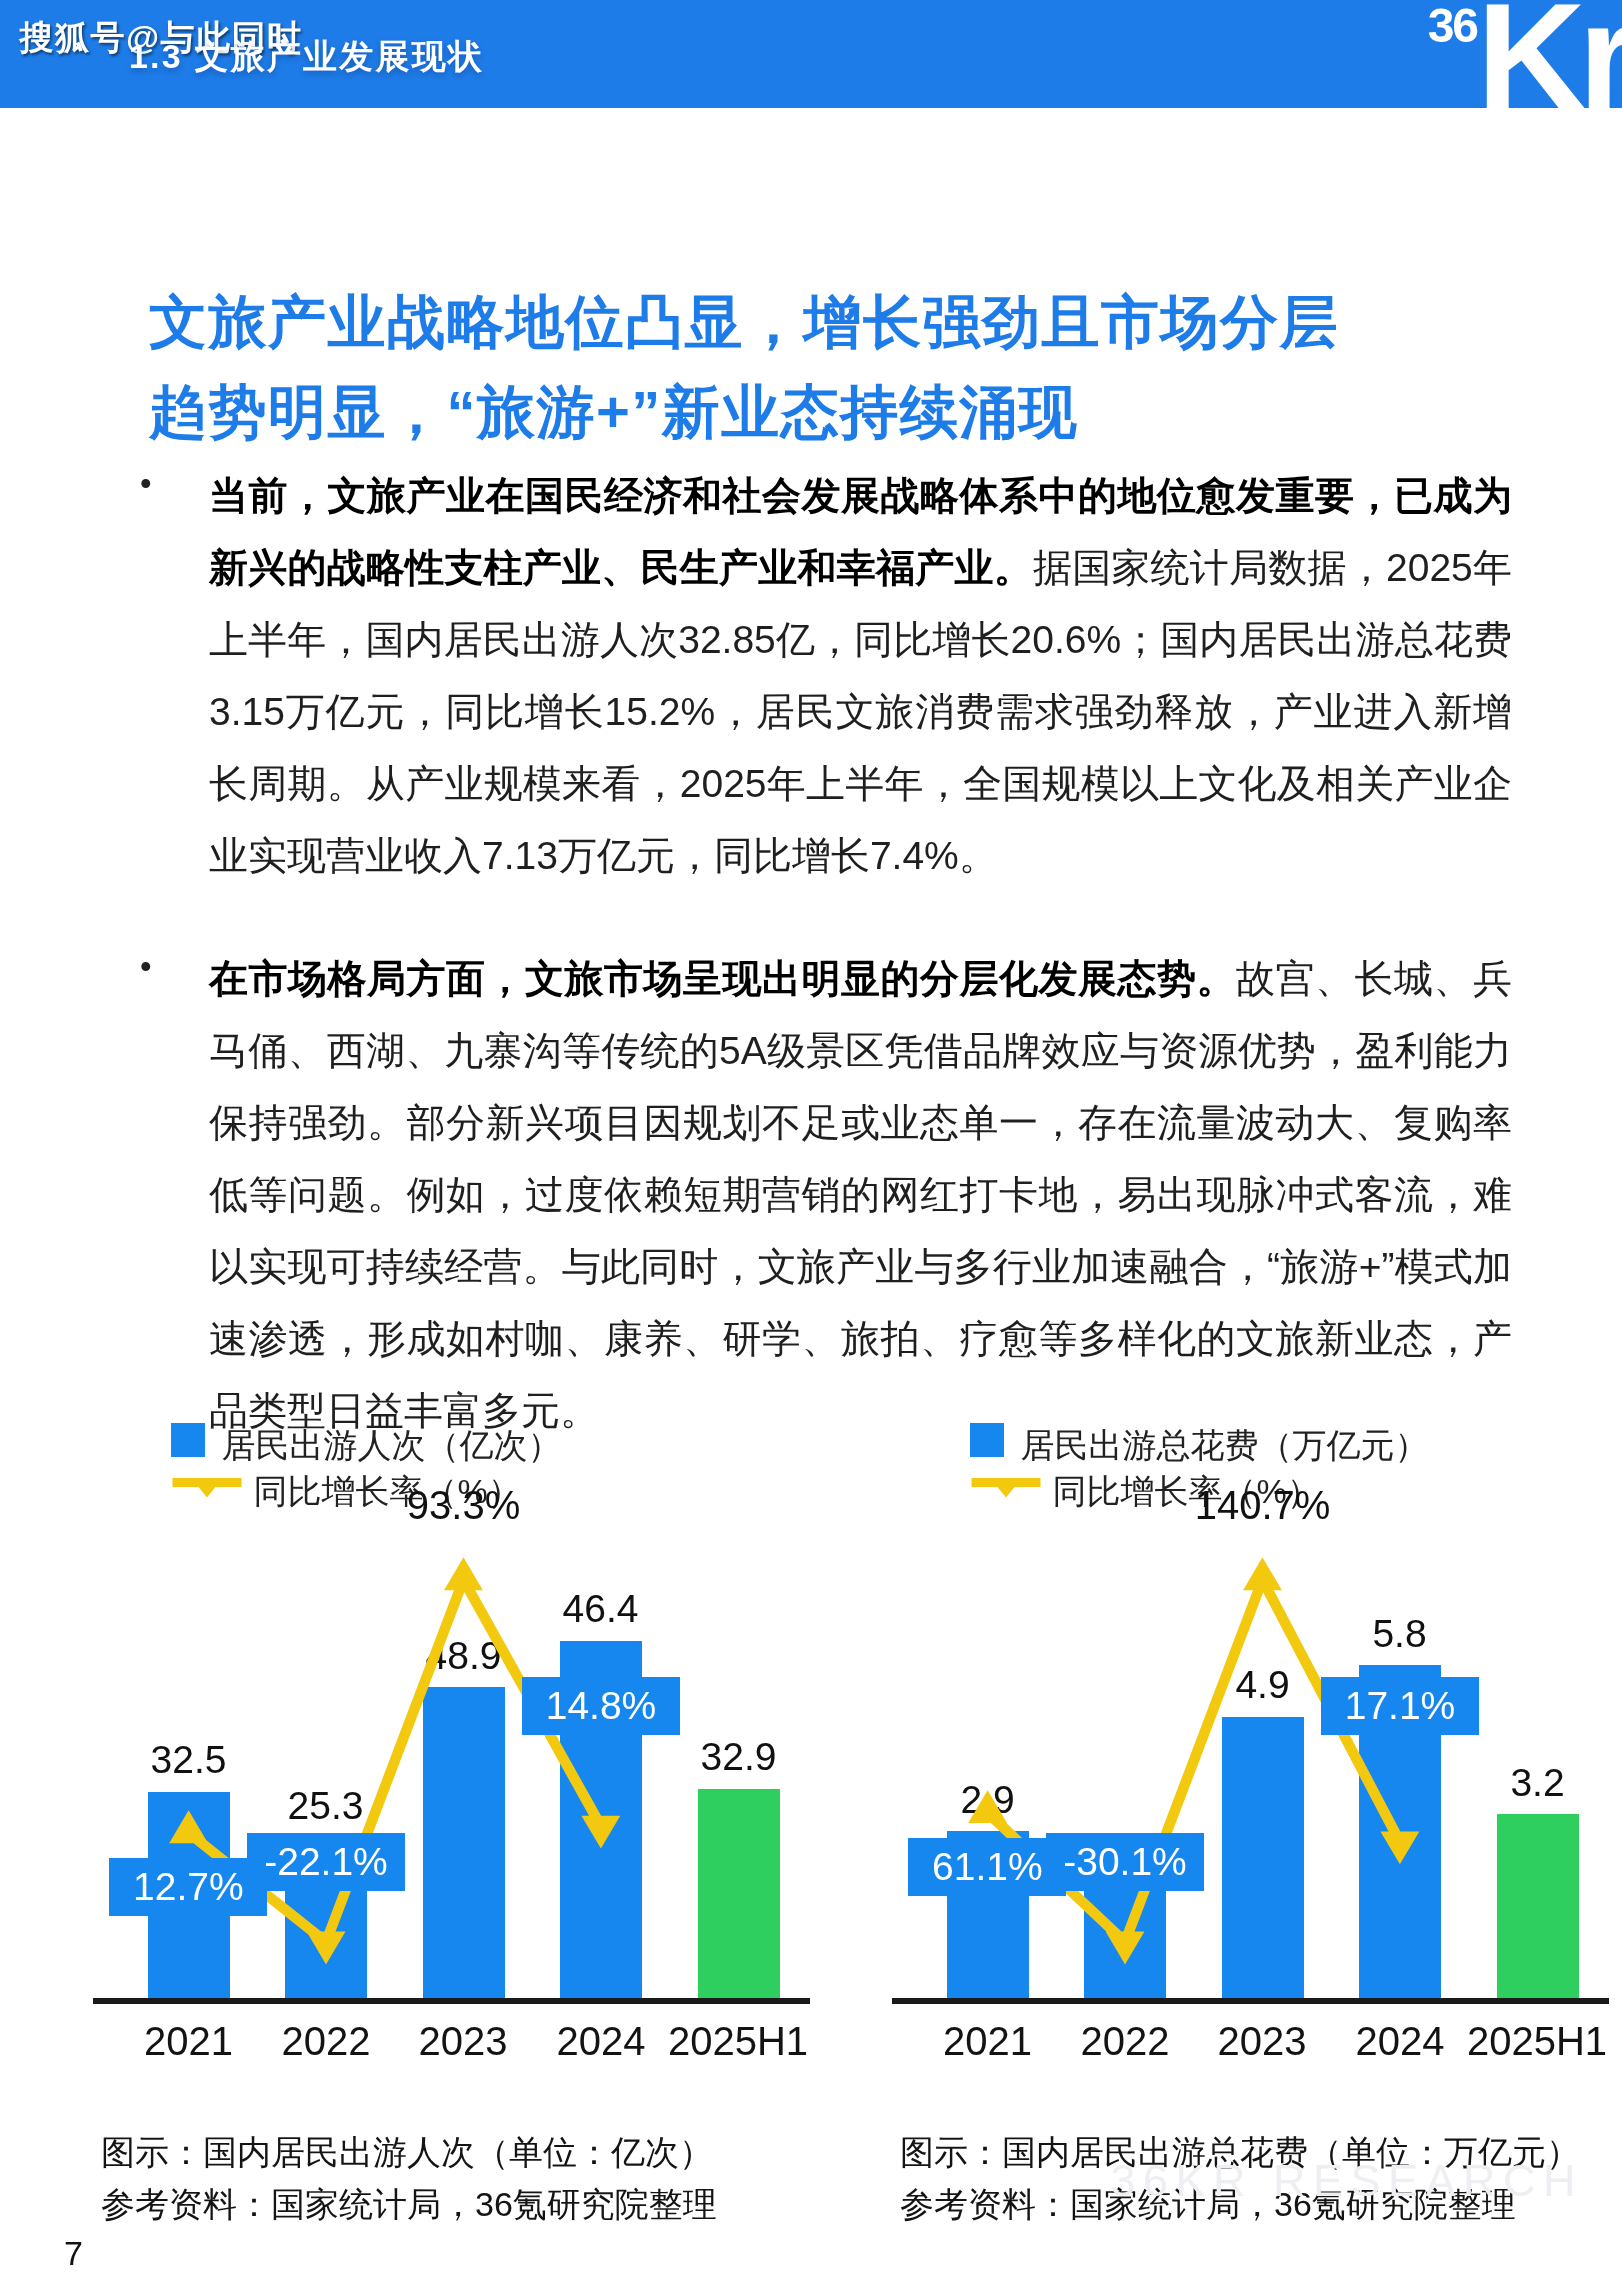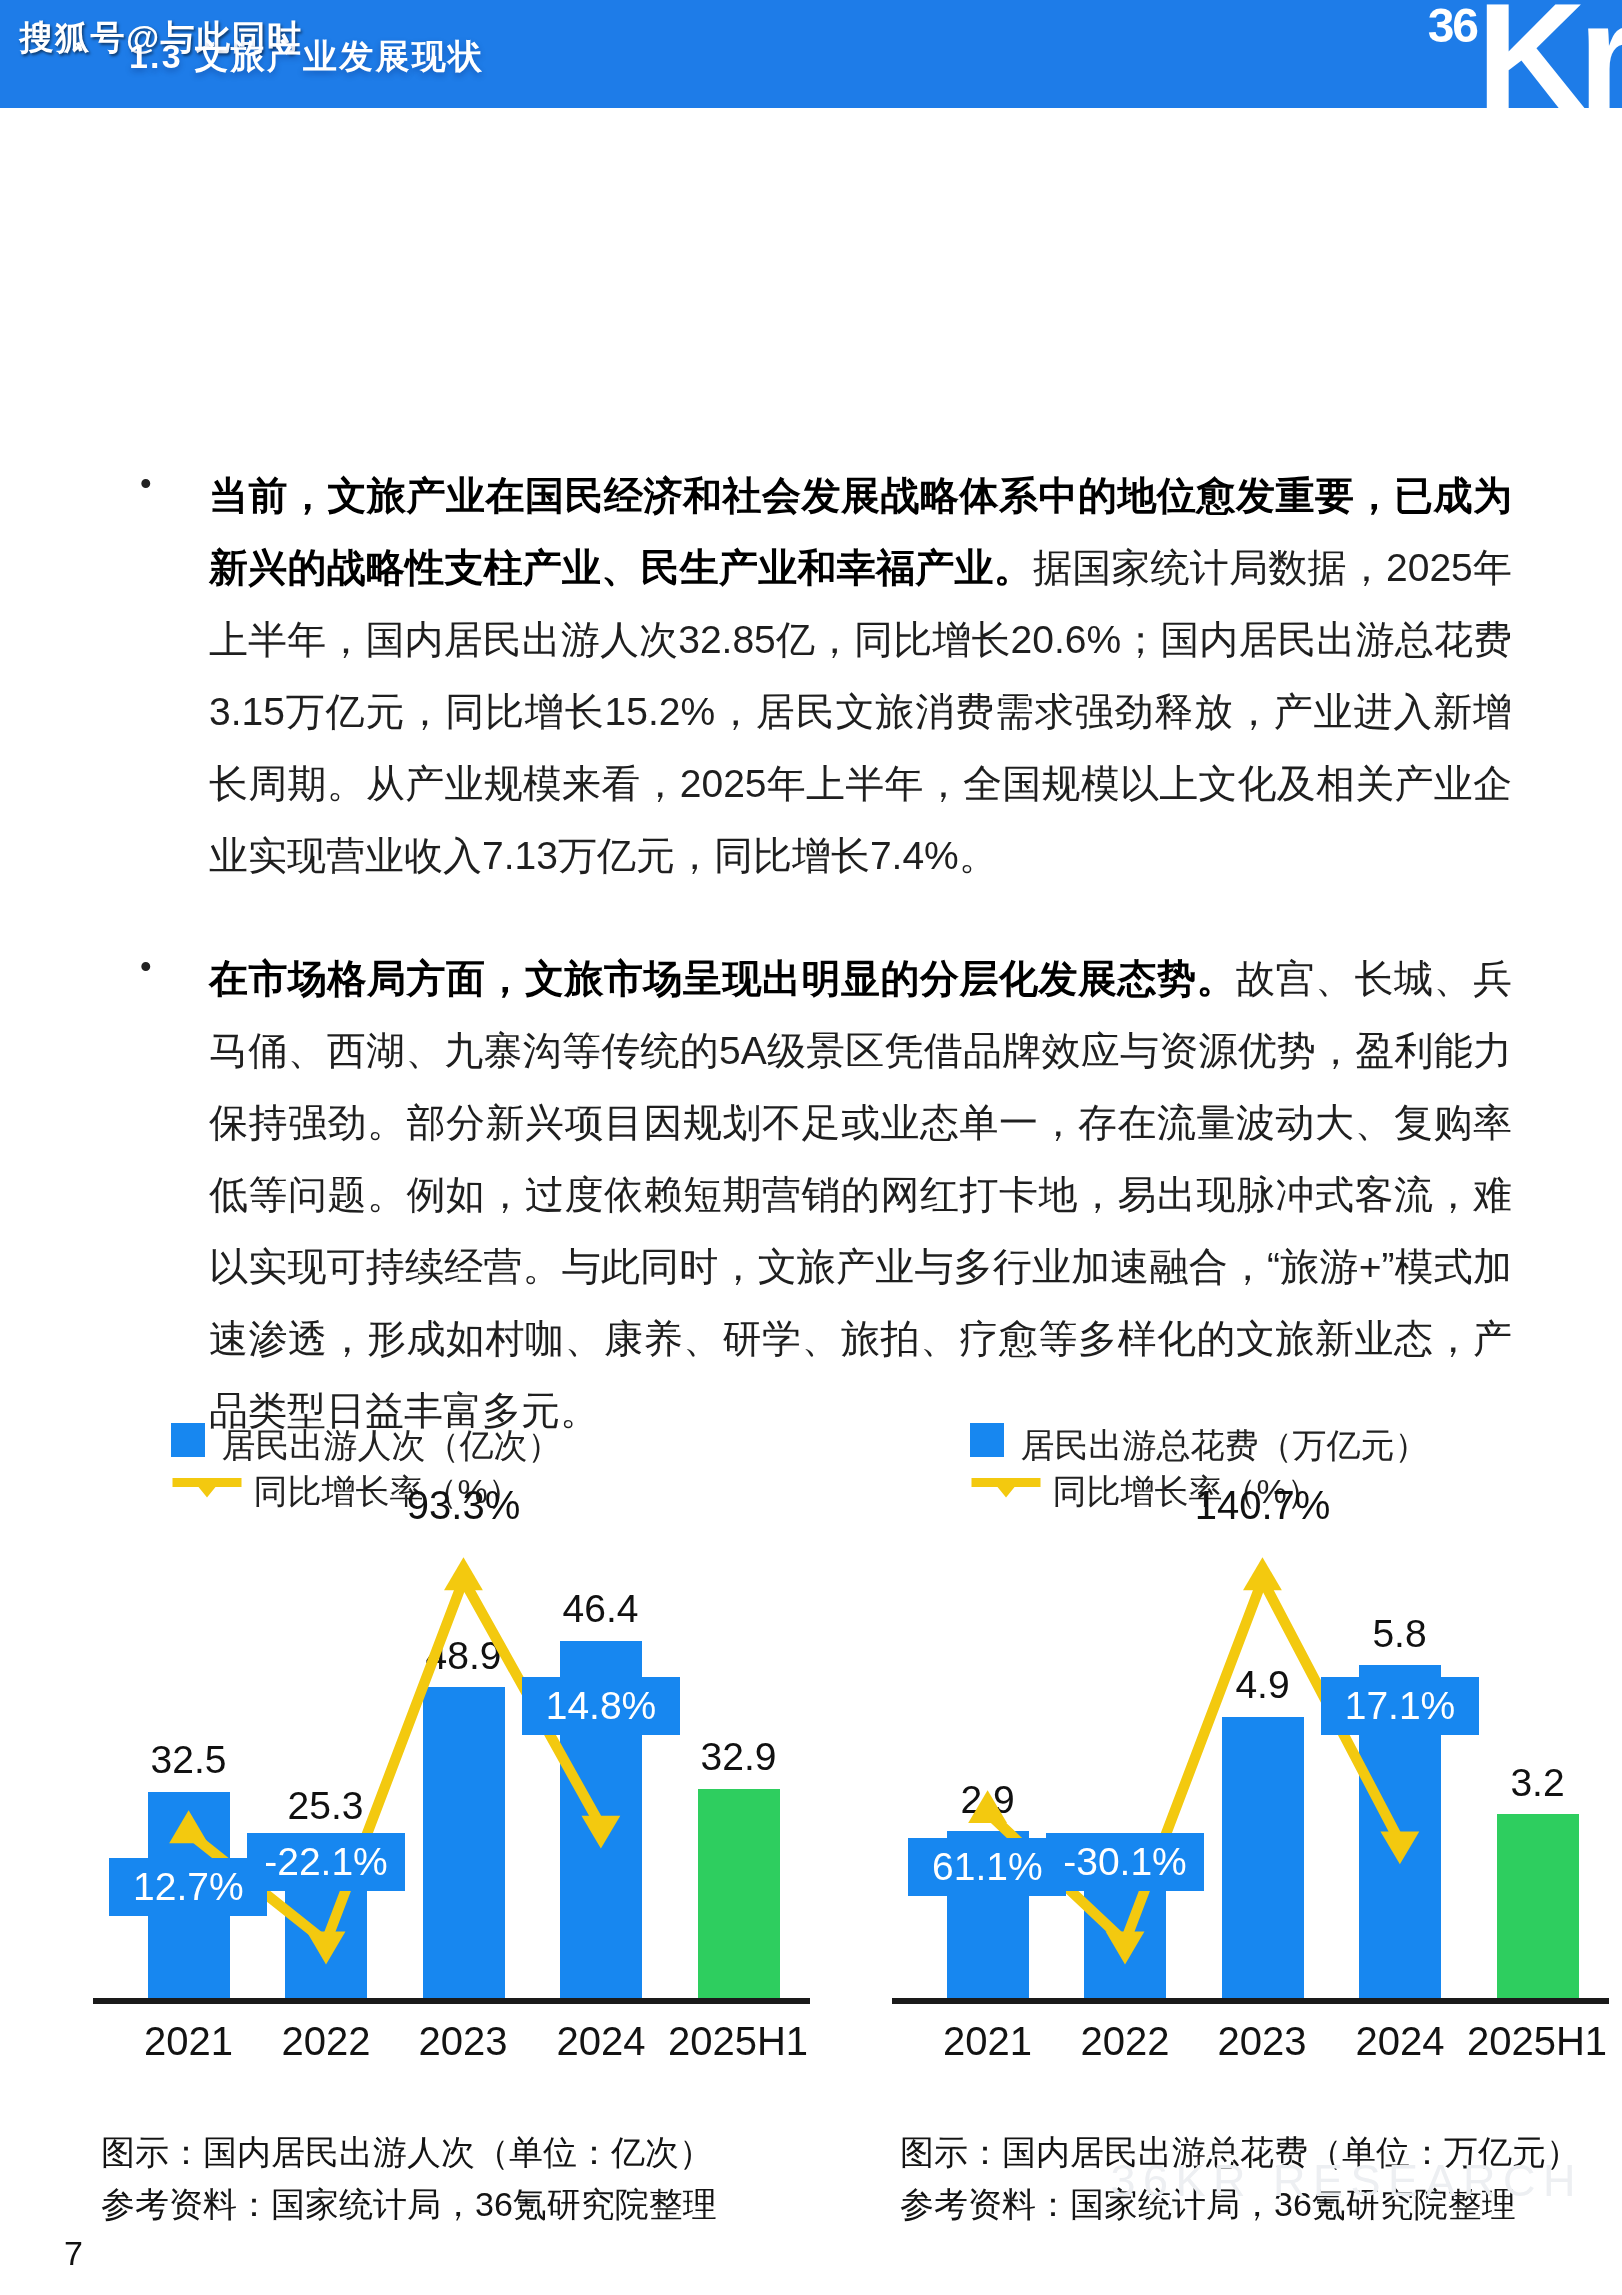--- a/index.html
+++ b/index.html
@@ -56,20 +56,21 @@
 
   <header class="hdr">
     <div class="sohu">搜狐号@与此同时</div>
     <div class="section">1.3 文旅产业发展现状</div>
     <div class="logo">
       <span class="l36">36</span>
       <span class="lkr">Kr</span>
     </div>
   </header>
 
+  <h1 class="title"><span>文旅产业战略地位凸显，增长强劲且市场分层</span><br><span>趋势明显，“旅游+”新业态持续涌现</span></h1>
 
   <div class="bullets">
       <div class="bullet">
         <p><b>当前，文旅产业在国民经济和社会发展战略体系中的地位愈发重要，已成为新兴的战略性支柱产业、民生产业和幸福产业。</b><span>据国家统计局数据，2025年上半年，国内居民出游人次32.85亿，同比增长20.6%；国内居民出游总花费3.15万亿元，同比增长15.2%，居民文旅消费需求强劲释放，产业进入新增长周期。从产业规模来看，2025年上半年，全国规模以上文化及相关产业企业实现营业收入7.13万亿元，同比增长7.4%。</span></p>
       </div>
       <div class="bullet">
         <p><b>在市场格局方面，文旅市场呈现出明显的分层化发展态势。</b><span>故宫、长城、兵马俑、西湖、九寨沟等传统的5A级景区凭借品牌效应与资源优势，盈利能力保持强劲。部分新兴项目因规划不足或业态单一，存在流量波动大、复购率低等问题。例如，过度依赖短期营销的网红打卡地，易出现脉冲式客流，难以实现可持续经营。与此同时，文旅产业与多行业加速融合，“旅游+”模式加速渗透，形成如村咖、康养、研学、旅拍、疗愈等多样化的文旅新业态，产品类型日益丰富多元。</span></p>
       </div>
     </div>
 

